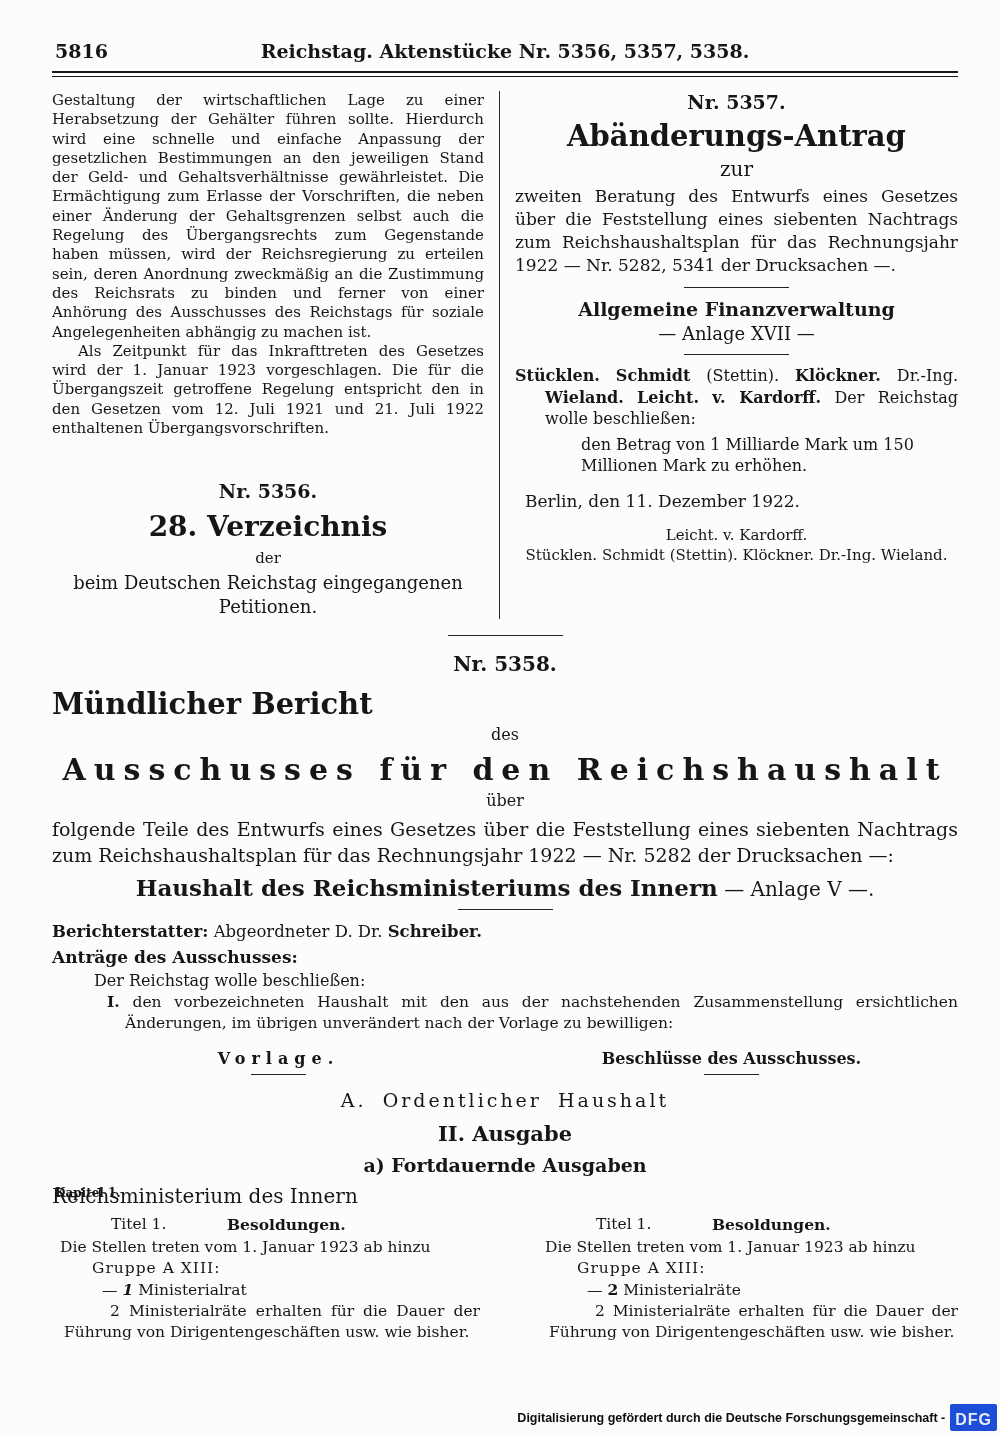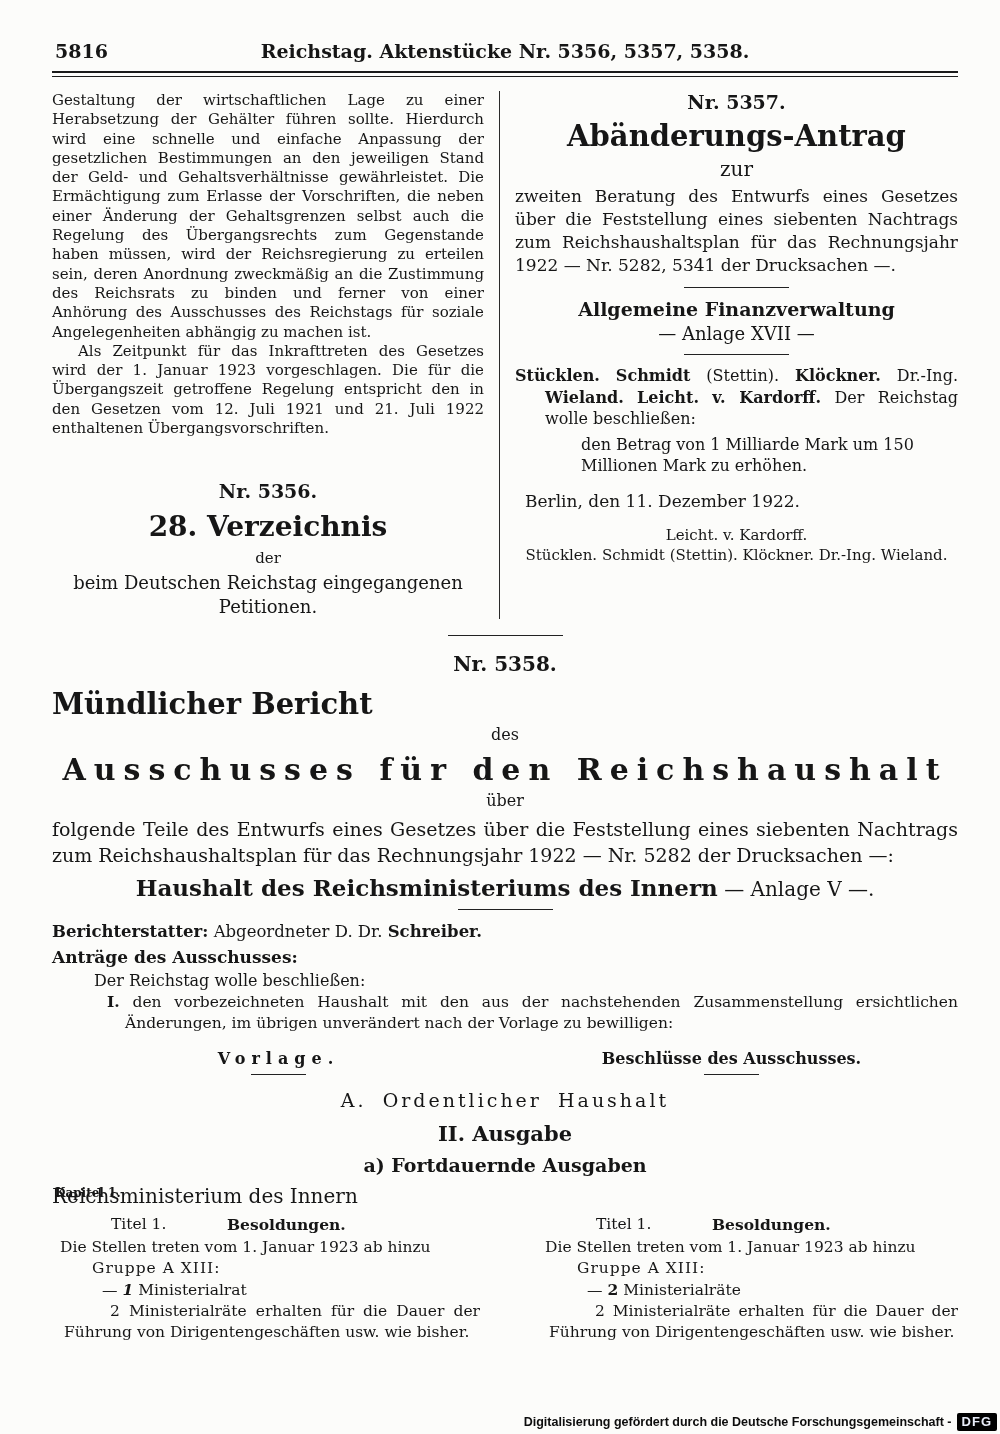--- a/index.html
+++ b/index.html
@@ -85,21 +85,21 @@
   .titelrow .titel { position:absolute; left:22px;margin-left:37px; }
   .titelrow .besold { position:absolute; left:175px; font-weight:bold; }
   .stellen { padding-left:8px; }
   .gruppe { padding-left:40px; letter-spacing:1px; }
   .dashrow { padding-left:50px; }
   .note { padding-left:12px; text-indent:46px; text-align:justify; }
 
   
   .footer { position:absolute; right:3px; bottom:3px; display:flex; align-items:center; gap:5px;
     font-family:"Liberation Sans", sans-serif; font-size:12.5px; font-weight:bold; color:#0d0d0d; }
-  .dfg { display:inline-block; background:#000000; color:#e8ecf8; padding:1px 5px 2px; font-size:13px;
+  .dfg { display:inline-block; background:#1d4ed8; color:#e8ecf8; padding:7px 5px 2px; font-size:16px;
     letter-spacing:1px; border-radius:2px; font-family:"Liberation Sans", sans-serif; }
 </style>
 </head>
 <body>
 
 <div class="page">
   <div class="inner">
 
     <div class="hdr">
       <span class="pgnum">5816</span>

